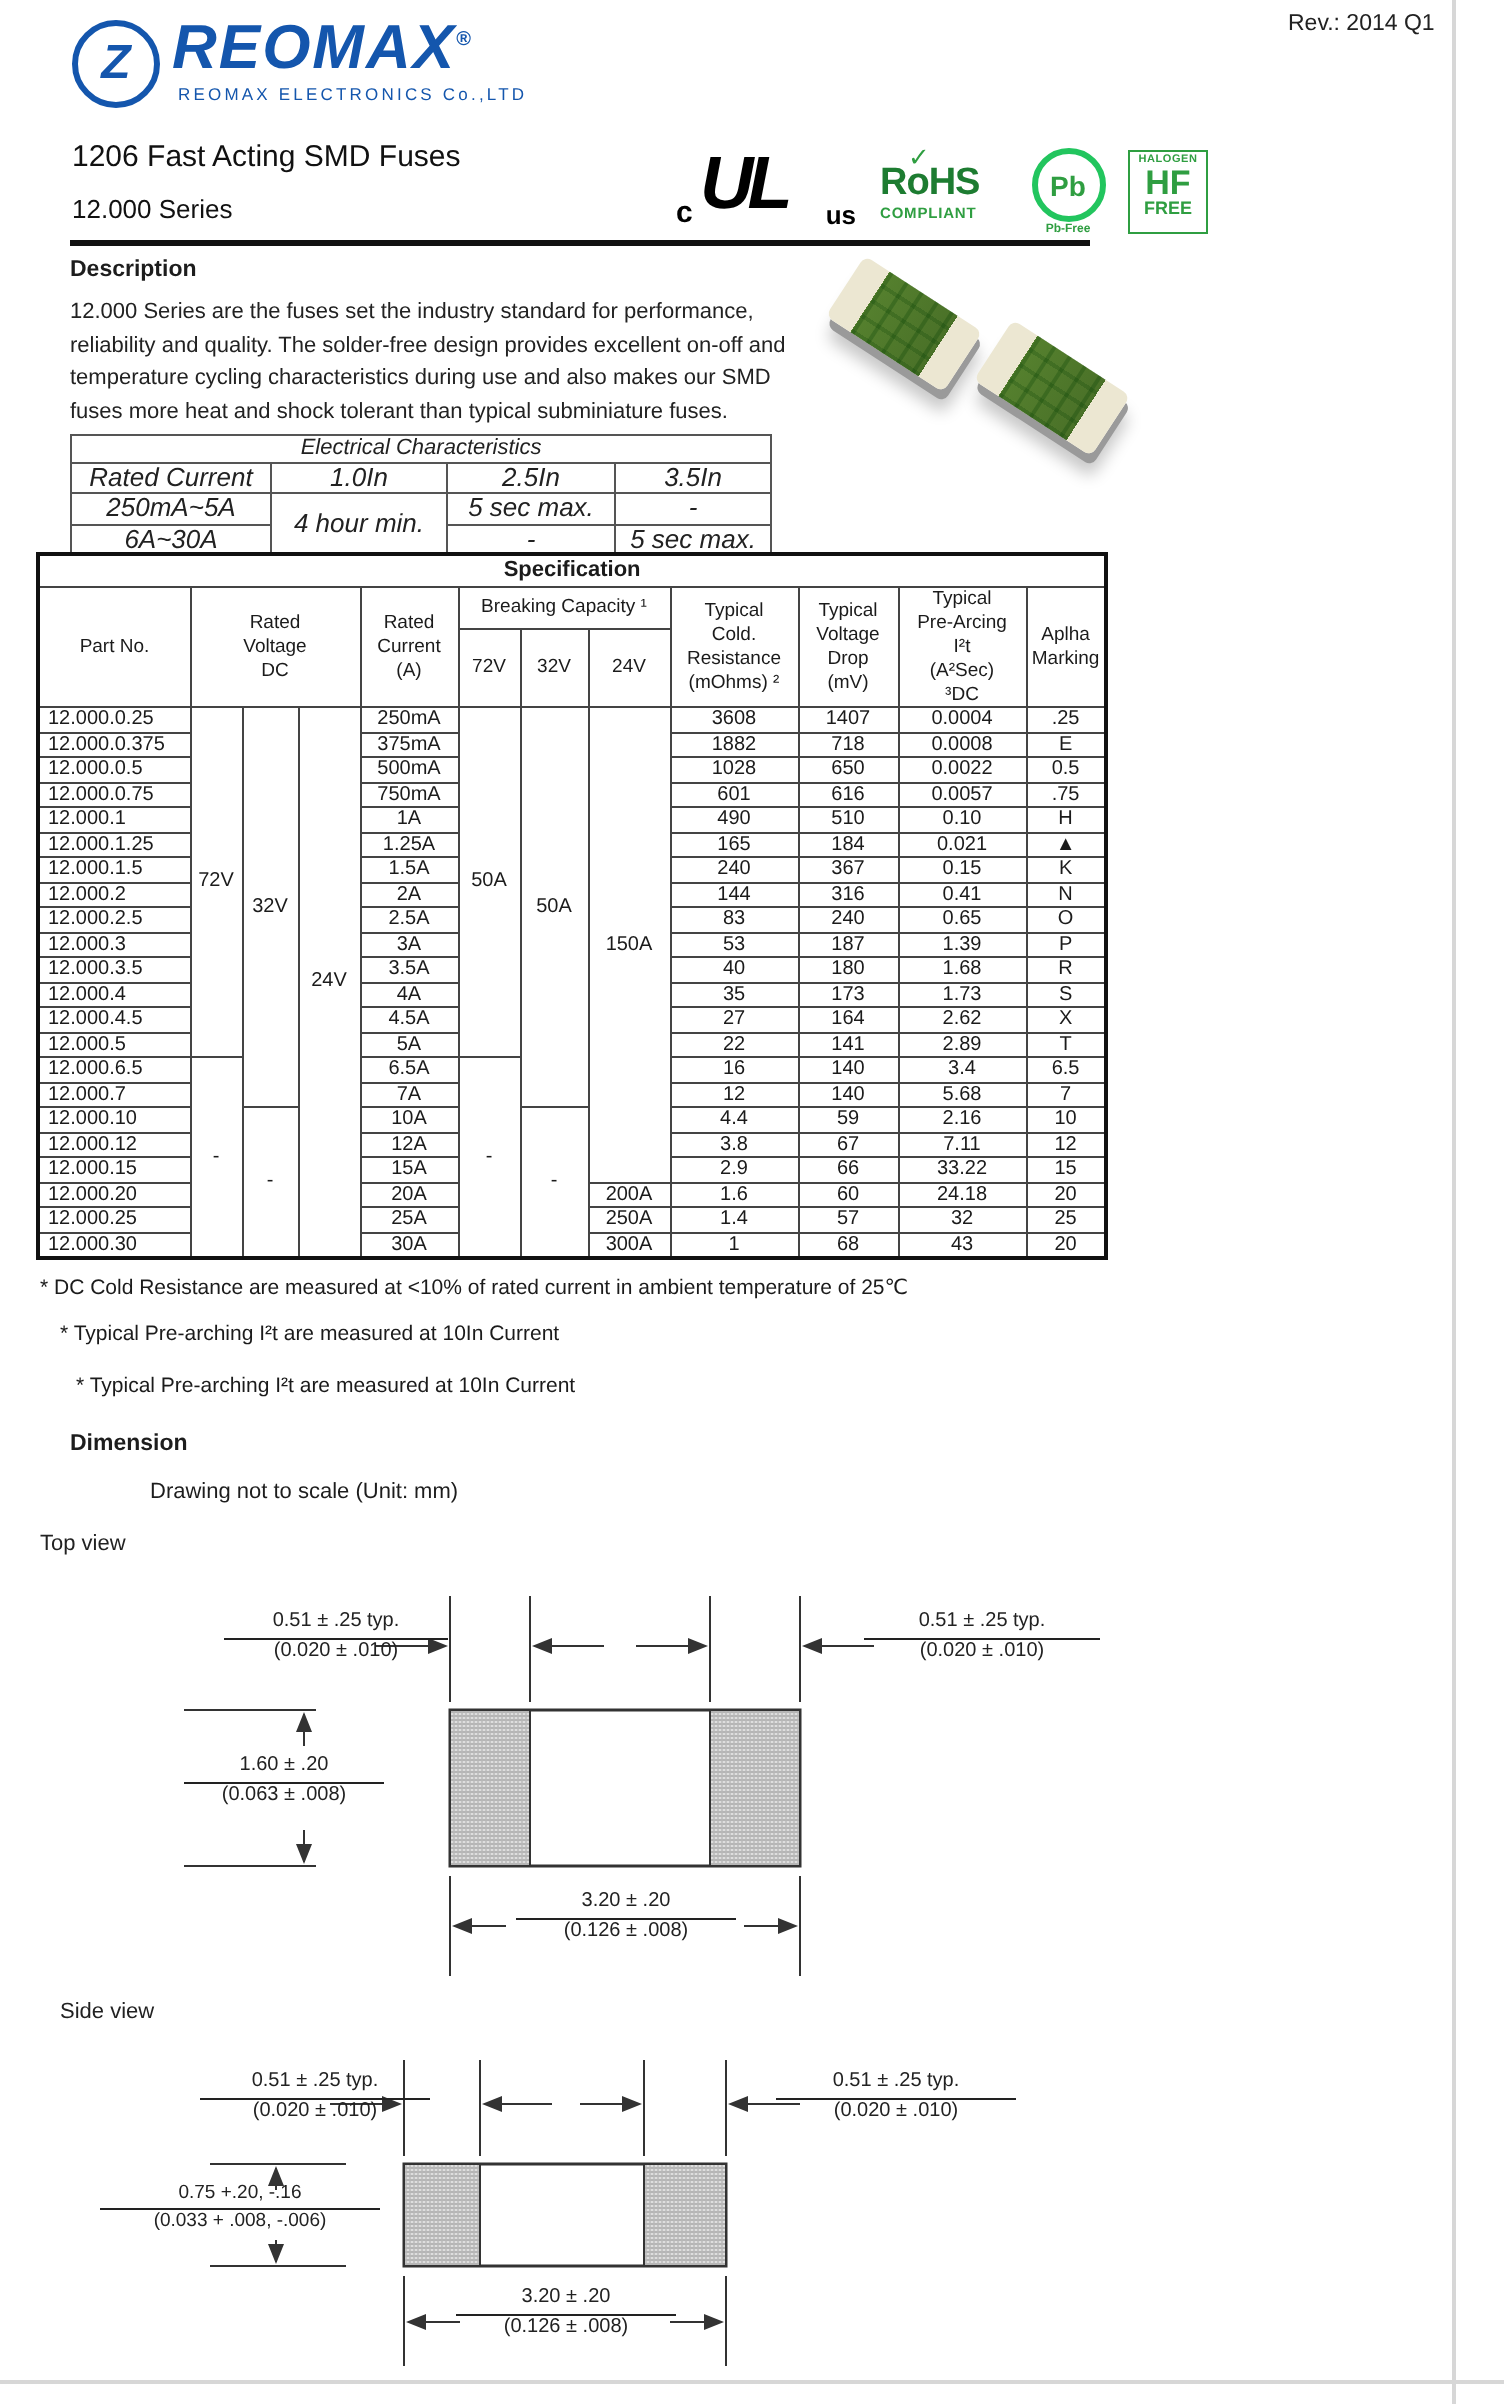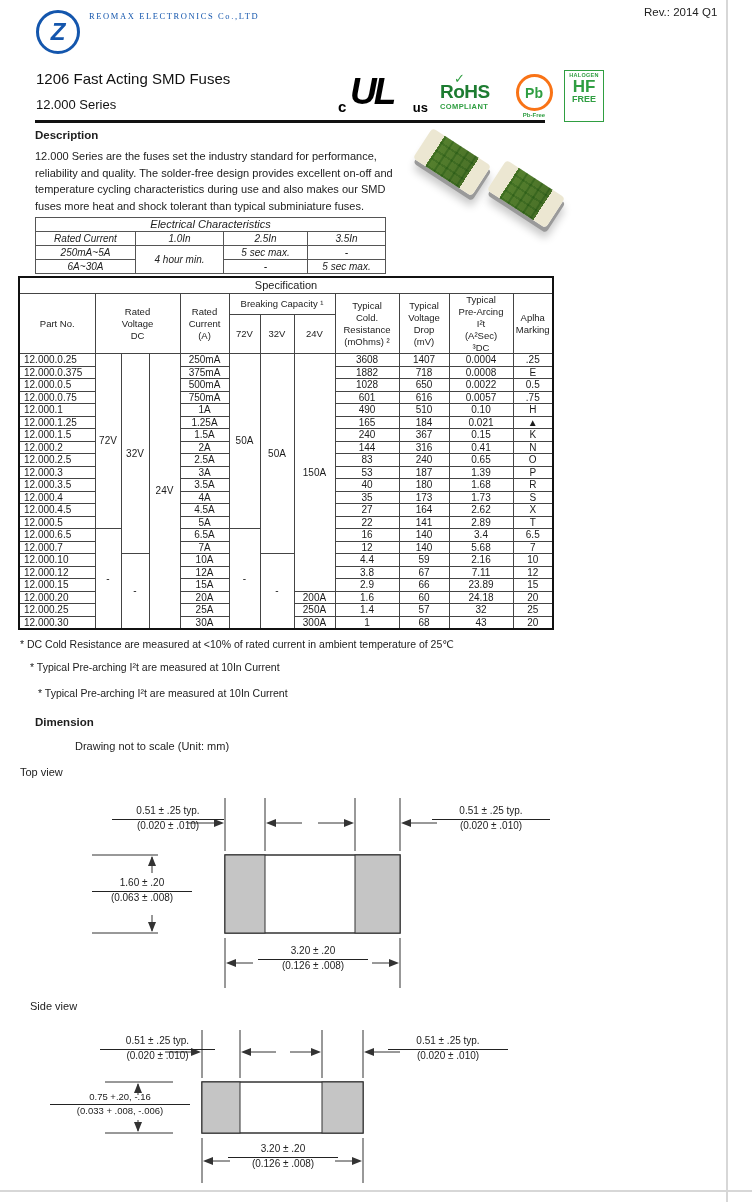--- a/index.html
+++ b/index.html
@@ -10,72 +10,72 @@
 
   
   .rev{position:absolute;left:644px;top:6px;font-size:11.5px;color:#222;}
   .logo{position:absolute;left:36px;top:8px;display:flex;align-items:flex-start;}
   .logo-ring{width:38px;height:38px;border:3.5px solid #1456ad;border-radius:50%;
              display:flex;align-items:center;justify-content:center;margin-top:2px;}
   .logo-ring span{font-size:24px;font-weight:900;font-style:italic;color:#1456ad;line-height:1;}
   .logo-txt{margin-left:6px;}
   .brand{font-size:31px;font-weight:900;font-style:italic;color:#1456ad;letter-spacing:1px;line-height:1;}
   .brand .reg{font-size:10px;font-style:normal;vertical-align:super;letter-spacing:0;}
-  .brand-sub{font-size:8.5px;color:#1456ad;letter-spacing:1.6px;margin-top:3px;margin-left:3px;font-family:Liberation Serif, serif;}
+  .brand-sub{font-size:8.5px;color:#1456ad;letter-spacing:1.6px;margin-top:3px;margin-left:3px;}
 
   .title{position:absolute;left:36px;top:70px;font-size:15px;color:#111;}
   .series{position:absolute;left:36px;top:97px;font-size:13px;color:#111;}
   .rule{position:absolute;left:35px;top:120px;width:510px;height:3px;background:#111;}
 
   
   .badges{position:absolute;left:338px;top:72px;height:48px;display:flex;align-items:center;gap:10px;}
   .ul{position:relative;width:92px;height:46px;color:#000;}
   .ul-c{position:absolute;left:0;bottom:4px;font-size:15px;font-weight:700;}
   .ul-main{position:absolute;left:12px;top:-2px;font-size:37px;font-weight:900;font-style:italic;letter-spacing:-3px;}
   .ul-us{position:absolute;right:2px;bottom:4px;font-size:13px;font-weight:700;}
   .rohs{position:relative;width:64px;text-align:left;color:#2f9e41;}
   .rohs-check{position:absolute;left:14px;top:-11px;font-size:13px;font-weight:900;color:#2f9e41;}
   .rohs-text{font-size:19px;font-weight:700;letter-spacing:-0.5px;line-height:1;color:#1d7c31;}
   .rohs-sub{font-size:7.5px;font-weight:700;letter-spacing:0.4px;color:#2f9e41;margin-top:1px;}
   .pbwrap{text-align:center;width:40px;}
-  .pb-circle{width:31px;height:31px;border:3px solid #f97316;border-radius:50%;margin:0 auto;
+  .pb-circle{width:31px;height:31px;border:3px solid #22c55e;border-radius:50%;margin:0 auto;
              display:flex;align-items:center;justify-content:center;}
   .pb-circle span{font-size:14px;font-weight:800;color:#2f9e41;}
   .pb-sub{font-size:6px;font-weight:700;color:#2f9e41;margin-top:1px;}
-  .hf{width:40px;height:52px;border:1.5px solid #2f9e41;text-align:center;color:#2f9e41;padding-top:1px;box-sizing:border-box;}
+  .hf{width:40px;height:42px;border:1.5px solid #2f9e41;text-align:center;color:#2f9e41;padding-top:1px;box-sizing:border-box;}
   .hf-top{font-size:5.5px;font-weight:700;letter-spacing:0.3px;}
   .hf-main{font-size:17px;font-weight:900;line-height:1;}
   .hf-sub{font-size:9px;font-weight:800;line-height:1;}
 
   
   .desc-h{position:absolute;left:35px;top:129px;font-size:11.5px;font-weight:700;}
   .desc-p{position:absolute;left:35px;top:148px;width:362px;font-size:11px;line-height:1.5;color:#222;}
 
   
   .elec{position:absolute;left:35px;top:217px;width:350px;border-collapse:collapse;table-layout:fixed;font-style:italic;}
-  .elec th,.elec td{border:1px solid #555;font-size:10px;text-align:center;padding:0;height:13px;line-height:1.1;font-weight:400;color:#222;}
+  .elec th,.elec td{border:1px solid #555;font-size:13px;text-align:center;padding:0;height:13px;line-height:1.1;font-weight:400;color:#222;}
   .elec .et{font-size:11px;}
 
   
   .photo{position:absolute;left:405px;top:128px;width:280px;height:125px;}
   .fuse{position:absolute;width:70px;height:36px;border-radius:4px;
         background:linear-gradient(90deg,#ece7d2 0%,#ece7d2 21%,#55802e 21%,#4a7128 79%,#ece7d2 79%,#ece7d2 100%);
         box-shadow:3px 4px 0 #9a9a9a, 6px 9px 8px rgba(0,0,0,0.22);}
   .fuse:after{content:"";position:absolute;left:21%;right:21%;top:0;bottom:0;
         background:repeating-linear-gradient(90deg,rgba(0,60,0,0.25) 0 2px,transparent 2px 9px),
                    repeating-linear-gradient(0deg,rgba(0,60,0,0.2) 0 2px,transparent 2px 9px);}
   .fuse1{left:12px;top:16px;transform:rotate(33deg);}
   .fuse2{left:86px;top:48px;transform:rotate(33deg);}
 
   
   .specwrap{position:absolute;left:18px;top:276px;width:534px;}
   .spec{width:534px;border-collapse:collapse;table-layout:fixed;border:2px solid #111;}
   .spec th,.spec td{border:1px solid #444;padding:0 1px;text-align:center;color:#1b1b1b;}
   .spec th{font-size:9.5px;font-weight:400;white-space:pre-line;line-height:1.25;}
-  .spec .spec-title{font-size:11px;font-weight:400;height:15px;}
+  .spec .spec-title{font-size:11px;font-weight:700;height:15px;}
   .spec tbody td{font-size:10px;height:11.5px;line-height:1;}
   .spec tbody td.pn{text-align:left;padding-left:4px;}
   .spec thead tr:nth-child(2) th{height:20px;}
 
   
   .fn{position:absolute;font-size:10.5px;color:#1b1b1b;}
 
   
   .dim-h{position:absolute;left:35px;top:716px;font-size:11.5px;font-weight:700;}
   .dim-note{position:absolute;left:75px;top:740px;font-size:11px;}
@@ -89,20 +89,21 @@
 <body>
 
 <div class="page">
 
   <div class="rev">Rev.: 2014 Q1</div>
   <div class="logo">
     <div class="logo-ring">
         <span>Z</span>
       </div>
     <div class="logo-txt">
+      <div class="brand"><span>REOMAX</span><span class="reg">®</span></div>
       <div class="brand-sub">REOMAX ELECTRONICS Co.,LTD</div>
     </div>
   </div>
 
   <div class="title">1206 Fast Acting SMD Fuses</div>
   <div class="series">12.000 Series</div>
 
   <div class="badges">
     <div class="ul">
       <span class="ul-c">c</span>
@@ -372,21 +373,21 @@
             <td>3.8</td>
             <td>67</td>
             <td>7.11</td>
             <td>12</td>
           </tr>
       <tr>
             <td class="pn">12.000.15</td>
             <td>15A</td>
             <td>2.9</td>
             <td>66</td>
-            <td>23.89</td>
+            <td>33.22</td>
             <td>15</td>
           </tr>
       <tr>
             <td class="pn">12.000.20</td>
             <td>20A</td>
             <td>200A</td>
             <td>1.6</td>
             <td>60</td>
             <td>24.18</td>
             <td>20</td>

